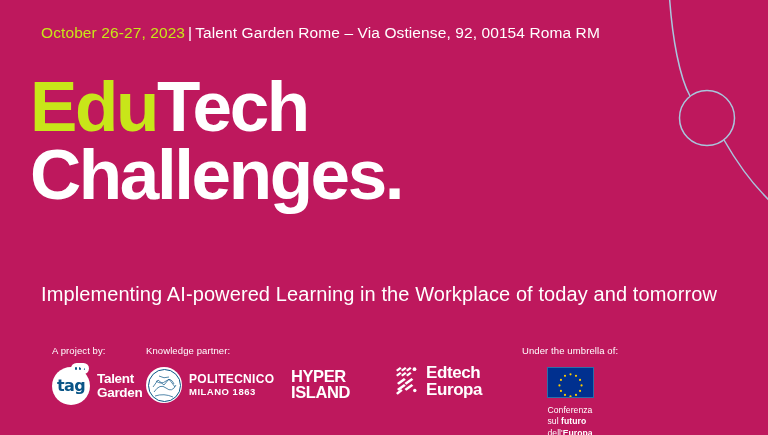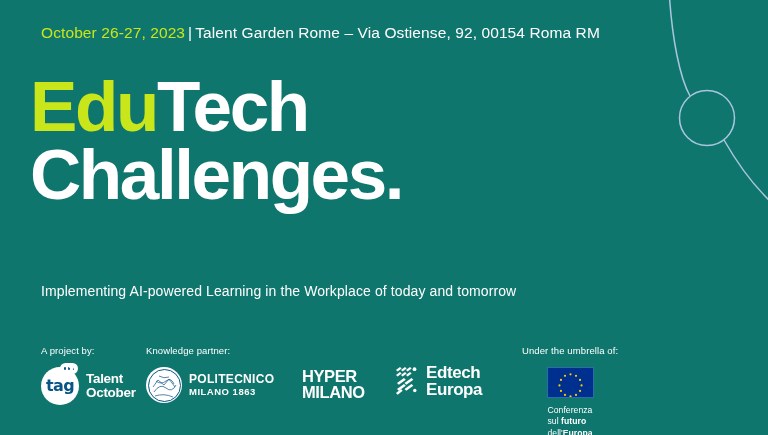--- a/index.html
+++ b/index.html
@@ -2,21 +2,21 @@
 <html><head>
 <meta charset="utf-8">
 <style>
   * { margin:0; padding:0; box-sizing:border-box; }
   html,body { background:#0a5587; }
   body {
     width:768px; height:435px; position:relative; overflow:hidden;
     font-family:"Liberation Sans", sans-serif;
     -webkit-font-smoothing:antialiased;
   }
-  #stage { position:absolute; inset:0; background:#0f766e; }
+  #stage { position:absolute; inset:0; background:#be185d; }
 
   
   #decor { position:absolute; top:0; right:0; width:180px; height:260px; pointer-events:none; }
 
   
   .headline {
     position:absolute; left:41px; top:24px;
     font-size:15.5px; font-weight:500; color:#ffffff; white-space:nowrap;
     letter-spacing:0.1px;
   }
@@ -32,30 +32,30 @@
   .title .edu { color:#c8e619; }
   .title .l2 { display:block; }
 
   
   .sub1 {
     position:absolute; left:41px; top:259px;
     font-size:15.5px; font-weight:500; color:#c8e619; letter-spacing:0.1px;
   }
   .sub2 {
     position:absolute; left:41px; top:283px;
-    font-size:14px; font-weight:500; color:#ffffff; letter-spacing:0.1px;
+    font-size:20px; font-weight:500; color:#ffffff; letter-spacing:0.1px;
   }
 
   
   .footer { position:absolute; left:0; top:340px; width:768px; height:95px; }
   .grp { position:absolute; }
   .cap { font-size:9.5px; color:#ffffff; font-weight:500; letter-spacing:0.1px; white-space:nowrap; }
 
   
-  #g-tag { left:41px; top:5px; }
+  #g-tag { left:52px; top:5px; }
   #g-tag .logo { margin-top:11px; display:flex; align-items:center; gap:7px; }
   .tag-bubble {
     position:relative; width:38px; height:38px; border-radius:50%;
     background:#ffffff; display:flex; align-items:center; justify-content:center;
   }
   .tag-bubble .tagtxt {
     font-size:16px; font-weight:bold; color:#0a5587; letter-spacing:-0.6px;
     font-family:"DejaVu Sans", sans-serif; line-height:1;
   }
   .tag-bubble .dots {
@@ -76,21 +76,21 @@
   #g-poli .logo { margin-top:11px; display:flex; align-items:center; gap:7px; }
   .poli-seal {
     width:36px; height:36px; border-radius:50%; background:#ffffff;
     position:relative; overflow:hidden;
   }
   .poli-seal .ring { position:absolute; inset:1.5px; border-radius:50%; border:1.2px solid #0a5587; }
   .poli-words .p1 { font-size:12px; font-weight:bold; color:#ffffff; letter-spacing:0.3px; line-height:1.05; }
   .poli-words .p2 { font-size:9.5px; font-weight:bold; color:#ffffff; letter-spacing:0.5px; line-height:1.2; }
 
   
-  #g-hyper { left:302px; top:28px; }
+  #g-hyper { left:291px; top:28px; }
   .hyper { font-size:16.5px; font-weight:bold; color:#ffffff; line-height:0.97; letter-spacing:-0.4px; }
   .hyper span { display:block; }
 
   
   #g-edtech { left:395px; top:24px; display:flex; align-items:center; gap:1px;justify-content:center; }
   .ed-mark { width:30px; height:30px; }
   .ed-words { font-size:17px; font-weight:bold; color:#ffffff; line-height:1.0; letter-spacing:-0.4px; }
   .ed-words span { display:block; }
 
   
@@ -133,21 +133,21 @@
         <div class="tag-bubble">
           <div class="dots">
               <i></i>
               <i></i>
               <i></i>
             </div>
           <div class="tagtxt">tag</div>
         </div>
         <div class="tg-words">
           <div>Talent</div>
-          <div>October</div>
+          <div>Garden</div>
         </div>
       </div>
     </div>
 
     <div class="grp" id="g-poli">
       <div class="cap">Knowledge partner:</div>
       <div class="logo">
         <div class="poli-seal">
           <div class="ring"></div>
           <svg viewBox="0 0 36 36" width="36" height="36" aria-hidden="true">
@@ -163,21 +163,21 @@
         <div class="poli-words">
           <div class="p1">POLITECNICO</div>
           <div class="p2">MILANO 1863</div>
         </div>
       </div>
     </div>
 
     <div class="grp" id="g-hyper">
       <div class="hyper">
         <span>HYPER</span>
-        <span>MILANO</span>
+        <span>ISLAND</span>
       </div>
     </div>
 
     <div class="grp" id="g-edtech">
       <svg class="ed-mark" viewBox="0 0 30 30" aria-hidden="true">
         <g fill="#ffffff">
           <path d="M1 4 l4-3 1.6 1.6 -4 3z"></path>
             <path d="M6 4 l4-3 1.6 1.6 -4 3z"></path>
             <path d="M11 4 l4-3 1.6 1.6 -4 3z"></path>
           <path d="M1 9 l4-3 1.6 1.6 -4 3z"></path>

